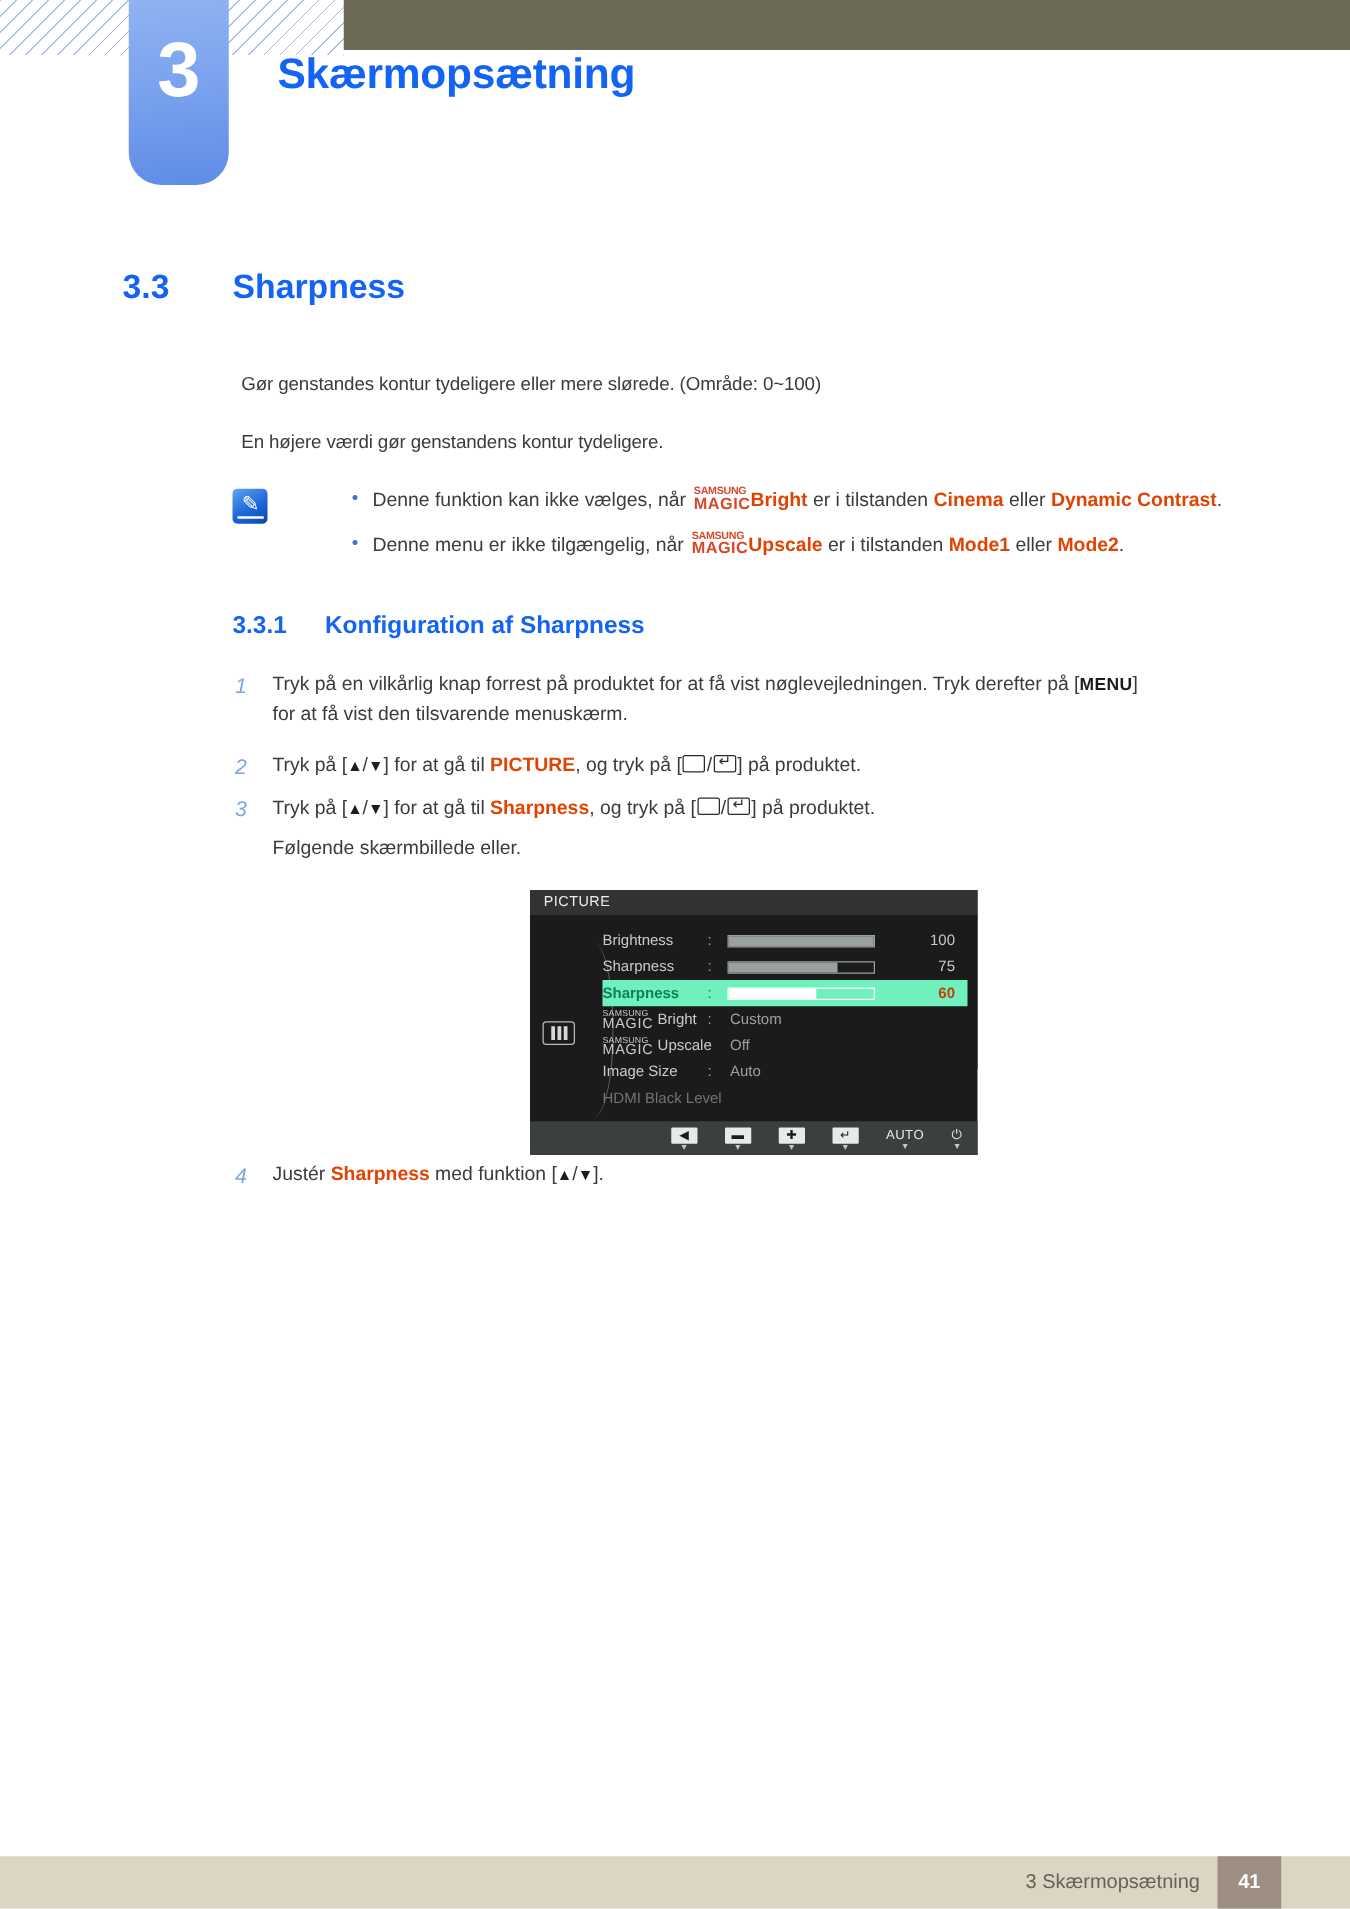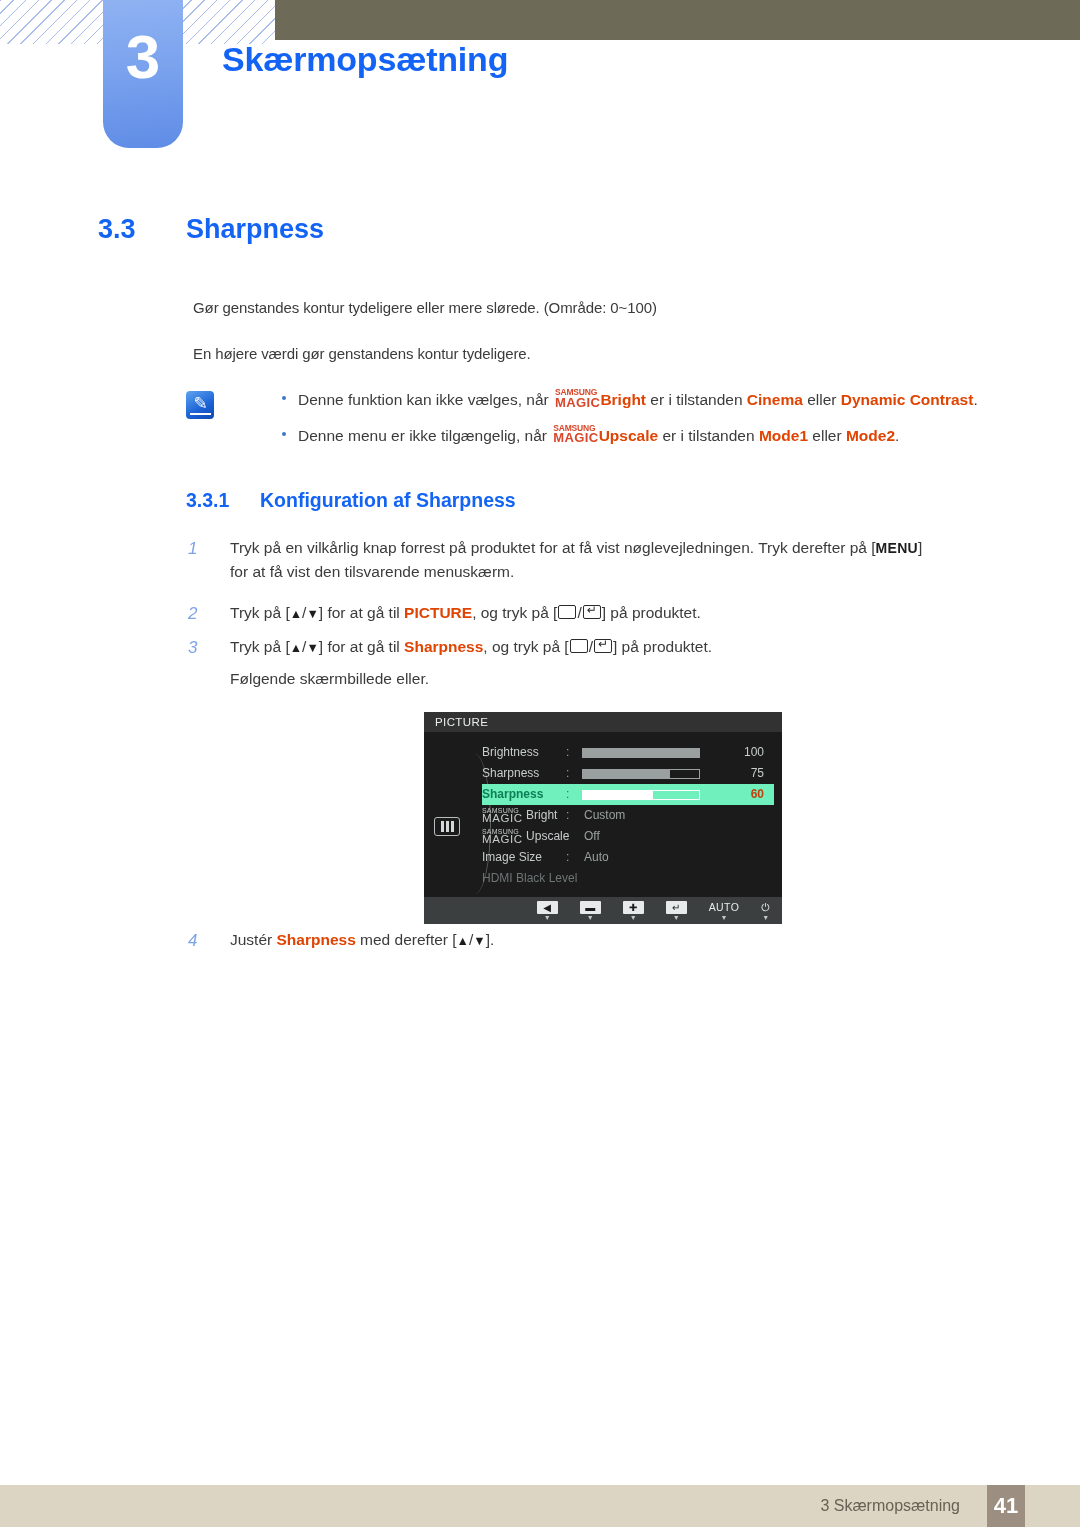--- a/index.html
+++ b/index.html
@@ -98,21 +98,21 @@
 
   
   .step{
     position:absolute;left:188px;width:830px;
     font-size:15.5px;color:#3b3b3b;line-height:1.52;
   }
   .step .idx{
     position:absolute;left:0;top:0;width:34px;
     font-size:17px;color:#7ea4e6;font-style:italic;
   }
-  .step .body{display:block;margin-left:42px;}
+  .step .body{display:block;margin-left:30px;}
   .s1{top:536px;}
   .s2{top:601px;}
   .s3{top:635px;}
   .s3b{top:667px;}
   .s4{top:928px;}
 
   .keycap{font-weight:bold;color:#1d1d1d;font-size:14px;letter-spacing:0.3px;}
   .tri{font-size:12.5px;color:#1d1d1d;}
   
   .gl{
@@ -198,22 +198,22 @@
 
   
   .footbar{
     position:absolute;left:0;bottom:0;width:1080px;height:42px;background:#dcd5c3;
   }
   .foot-text{
     position:absolute;right:120px;bottom:0;height:42px;line-height:42px;
     font-size:16px;color:#6a6054;
   }
   .footpage{
-    position:absolute;right:55px;bottom:0;width:38px;height:42px;
-    background:#9c8f82;color:#ffffff;font-size:22px;font-weight:bold;
+    position:absolute;right:55px;bottom:0;width:51px;height:42px;
+    background:#9c8f82;color:#ffffff;font-size:16px;font-weight:bold;
     display:flex;align-items:center;justify-content:center;
   }
 </style>
 </head>
 <body>
 
 <div class="hatch"></div>
 <div class="topbar"></div>
 <div class="chapter-badge">3</div>
 <div class="chapter-title">Skærmopsætning</div>
@@ -339,18 +339,18 @@
     <span class="fbtn"><span class="ic">▬</span><span class="dn">▼</span></span>
     <span class="fbtn"><span class="ic">✚</span><span class="dn">▼</span></span>
     <span class="fbtn"><span class="ic">↵</span><span class="dn">▼</span></span>
     <span class="fbtn"><span class="txt">AUTO</span><span class="dn">▼</span></span>
     <span class="fbtn"><span class="txt">⏻</span><span class="dn">▼</span></span>
   </div>
 </div>
 
 <div class="step s4">
   <span class="idx">4</span>
-  <span class="body"><span>Justér </span><span class="hl">Sharpness</span><span> med derefter [</span><span class="tri">▲</span><span>/</span><span class="tri">▼</span><span>].</span></span>
+  <span class="body"><span>Justér </span><span class="hl">Sharpness</span><span> med funktion [</span><span class="tri">▲</span><span>/</span><span class="tri">▼</span><span>].</span></span>
 </div>
 
 <div class="footbar"></div>
 <div class="foot-text">3 Skærmopsætning</div>
 <div class="footpage">41</div>
 
 </body></html>

